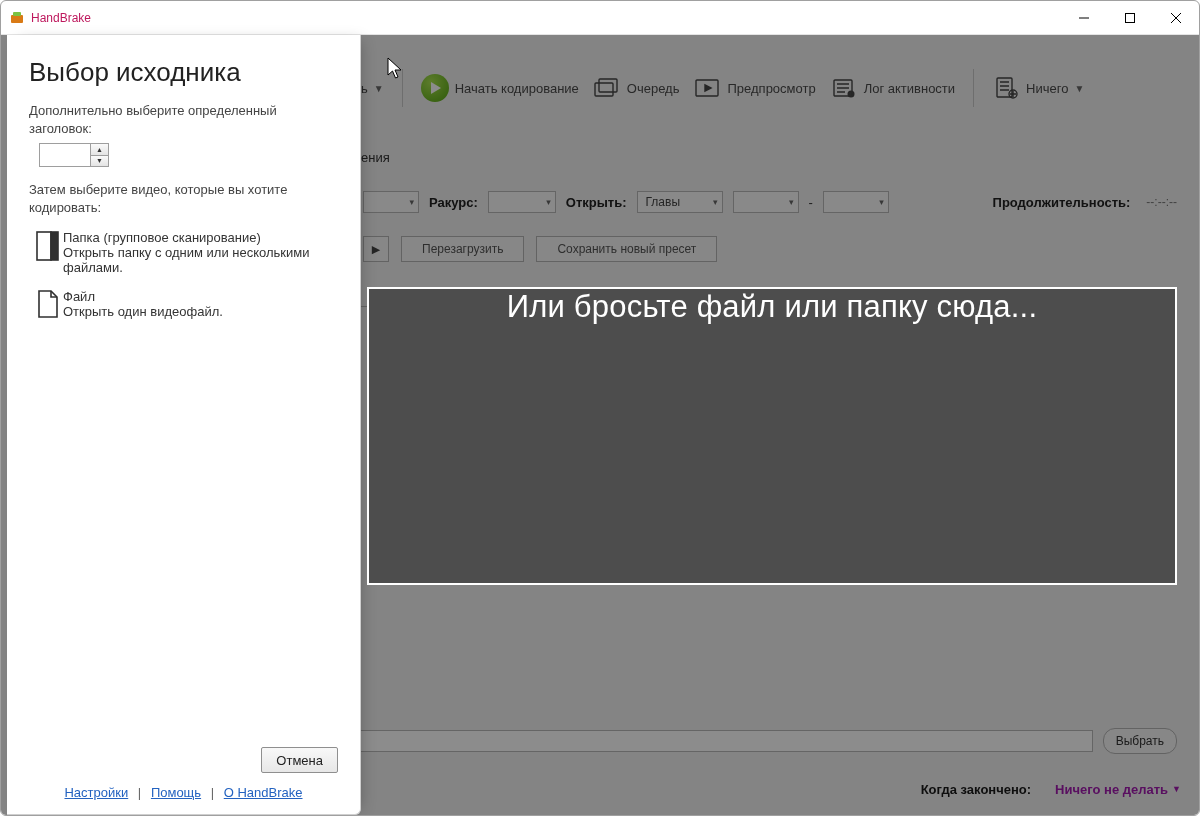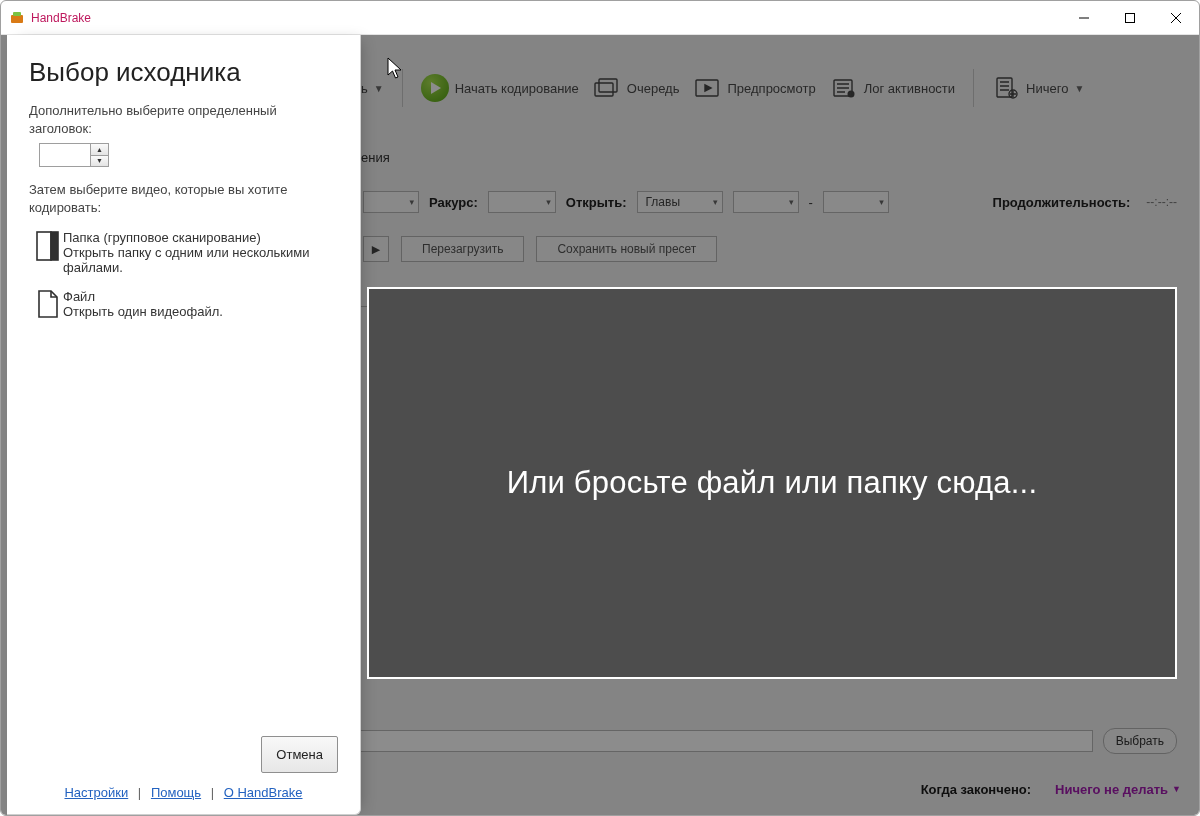--- a/index.html
+++ b/index.html
@@ -70,28 +70,28 @@
 .spin-btns { width: 18px; display:flex; flex-direction:column; }
 .spin-btns .sb { flex:1; border:1px solid #9e9e9e; border-left:none; background: linear-gradient(#fafafa,#e4e4e4); display:flex; align-items:center; justify-content:center; font-size:7px; color:#333; }
 .spin-btns .sb:first-child { border-bottom:none; }
 
 .option { display:flex; margin: 14px 0 8px 4px; cursor:default; }
 .option .oicon { width: 30px; height: 34px; flex:none; display:flex; align-items:flex-start; justify-content:center; }
 .option .otexts .ot-title { font-size:13px; color:#333; }
 .option .otexts .ot-sub { font-size:13px; color:#333; }
 
 .panel-bottom { padding: 10px 22px 6px; display:flex; justify-content:flex-end; }
-.cancel-btn { height: 37px; border:1px solid #8f8f8f; background: linear-gradient(#f8f8f8,#e7e7e7); padding: 0 14px; font-size:13px; color:#222; border-radius:2px; }
+.cancel-btn { height: 26px; border:1px solid #8f8f8f; background: linear-gradient(#f8f8f8,#e7e7e7); padding: 0 14px; font-size:13px; color:#222; border-radius:2px; }
 
 .panel-links { padding: 6px 0 14px; text-align:center; font-size: 13px; color:#666; }
 .panel-links a { color: #2362c0; text-decoration: underline; cursor:default; }
 .panel-links .sep { margin: 0 6px; color:#666; }
 
 
-.drop-area { position:absolute; left: 366px; right: 22px; top: 252px; height: 392px; border: 2px solid #fff; background: #4d4d4d; display:flex; align-items:center; justify-content:center; z-index: 50; }
+.drop-area { position:absolute; left: 366px; right: 22px; top: 252px; height: 298px; border: 2px solid #fff; background: #4d4d4d; display:flex; justify-content:center; z-index: 50; }
 .drop-area .msg { color:#fff; font-size: 31px; font-weight: 400; letter-spacing: .2px; }
 
 
 .cursor { position:absolute; left: 386px; top: 22px; z-index: 200; pointer-events:none; }
 </style>
 </head>
 <body>
 
 <div class="titlebar">
   <span class="app-icon">

